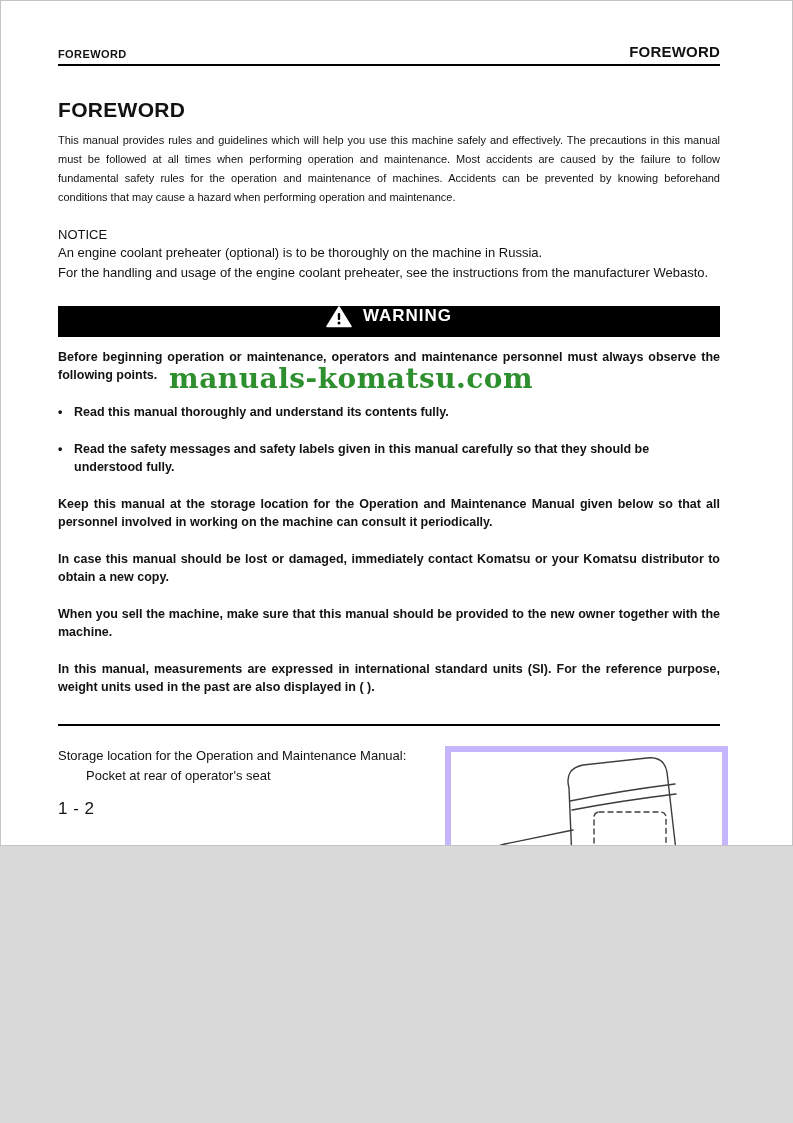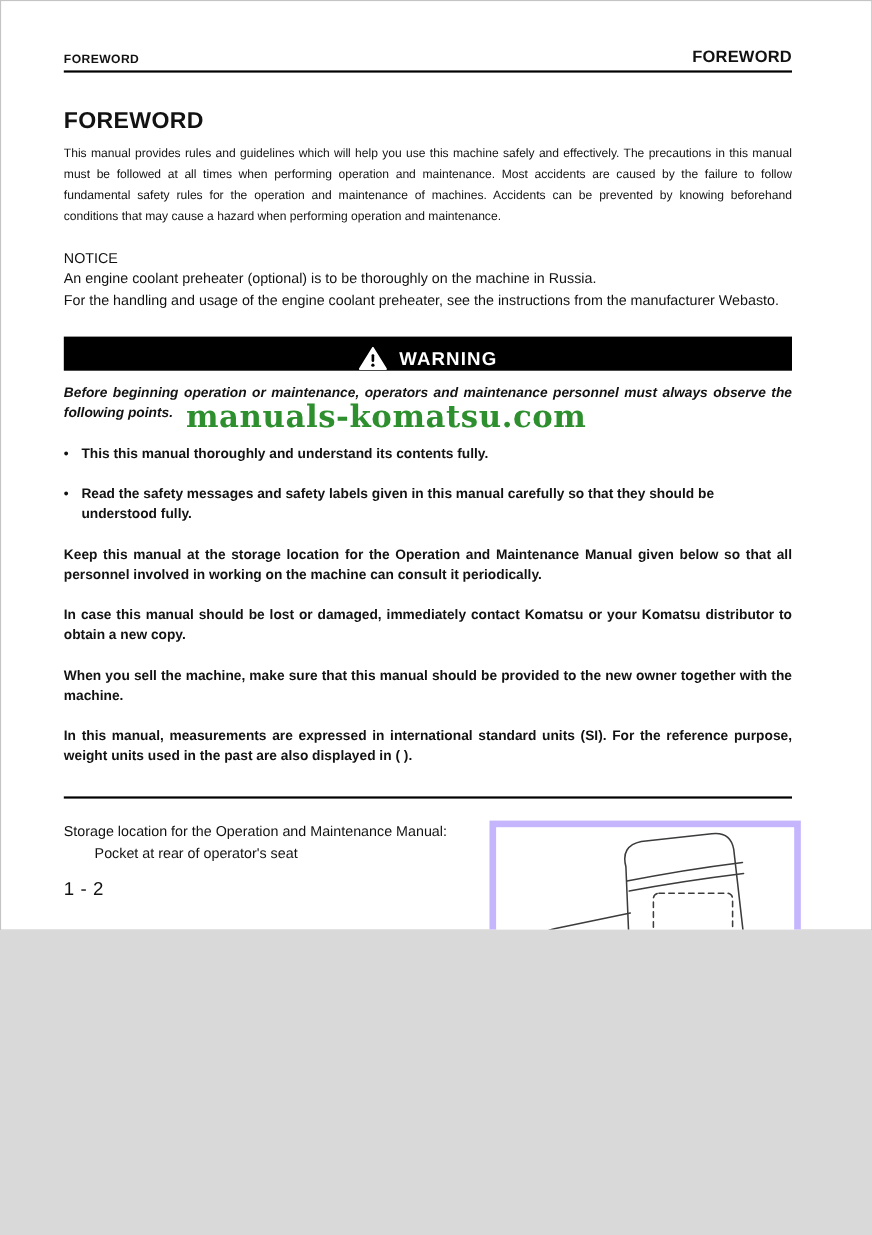--- a/index.html
+++ b/index.html
@@ -46,32 +46,32 @@
   .notice-heading { margin-top: 20px; font-size: 13px; }
   .notice-line { font-size: 13px; line-height: 19px; margin-top: 1px; }
 
   
   .warning-banner {
     margin-top: 24px;
     height: 31px;
     background: #000;
     color: #fff;
     display: flex;
-    align-items: flex-end;
+    align-items: flex-start;
     justify-content: center;
     gap: 11px;
   }
   .warning-banner .warn-label {
     font-size: 17px;
     font-weight: bold;
     letter-spacing: 1px;
   }
 
   .warn-body { font-weight: bold; font-size: 12.5px; line-height: 18px; }
-  .warn-intro { margin-top: 11px; text-align: justify; font-style: italic; }
+  .warn-intro { margin-top: 11px; text-align: justify; }
 
   .bullet-item { display: flex; margin-top: 19px; }
   .bullet-dot { width: 16px; flex: 0 0 16px; font-size: 12.5px; }
   .bullet-text { flex: 1; }
 
   .warn-para { margin-top: 19px; text-align: justify; }
 
   .watermark {
     position: absolute;
     left: 168px;
@@ -151,21 +151,21 @@
         </svg>
       </span>
       <span class="warn-label">WARNING</span>
     </div>
 
     <div class="warn-body">
       <p class="warn-intro">Before beginning operation or maintenance, operators and maintenance personnel must always observe the following points.</p>
 
       <div class="bullet-item">
         <span class="bullet-dot">•</span>
-        <span class="bullet-text">This this manual thoroughly and understand its contents fully.</span>
+        <span class="bullet-text">Read this manual thoroughly and understand its contents fully.</span>
       </div>
       <div class="bullet-item">
         <span class="bullet-dot">•</span>
         <span class="bullet-text">Read the safety messages and safety labels given in this manual carefully so that they should be understood fully.</span>
       </div>
 
       <p class="warn-para">Keep this manual at the storage location for the Operation and Maintenance Manual given below so that all personnel involved in working on the machine can consult it periodically.</p>
       <p class="warn-para">In case this manual should be lost or damaged, immediately contact Komatsu or your Komatsu distributor to obtain a new copy.</p>
       <p class="warn-para">When you sell the machine, make sure that this manual should be provided to the new owner together with the machine.</p>
       <p class="warn-para">In this manual, measurements are expressed in international standard units (SI). For the reference purpose, weight units used in the past are also displayed in ( ).</p>

